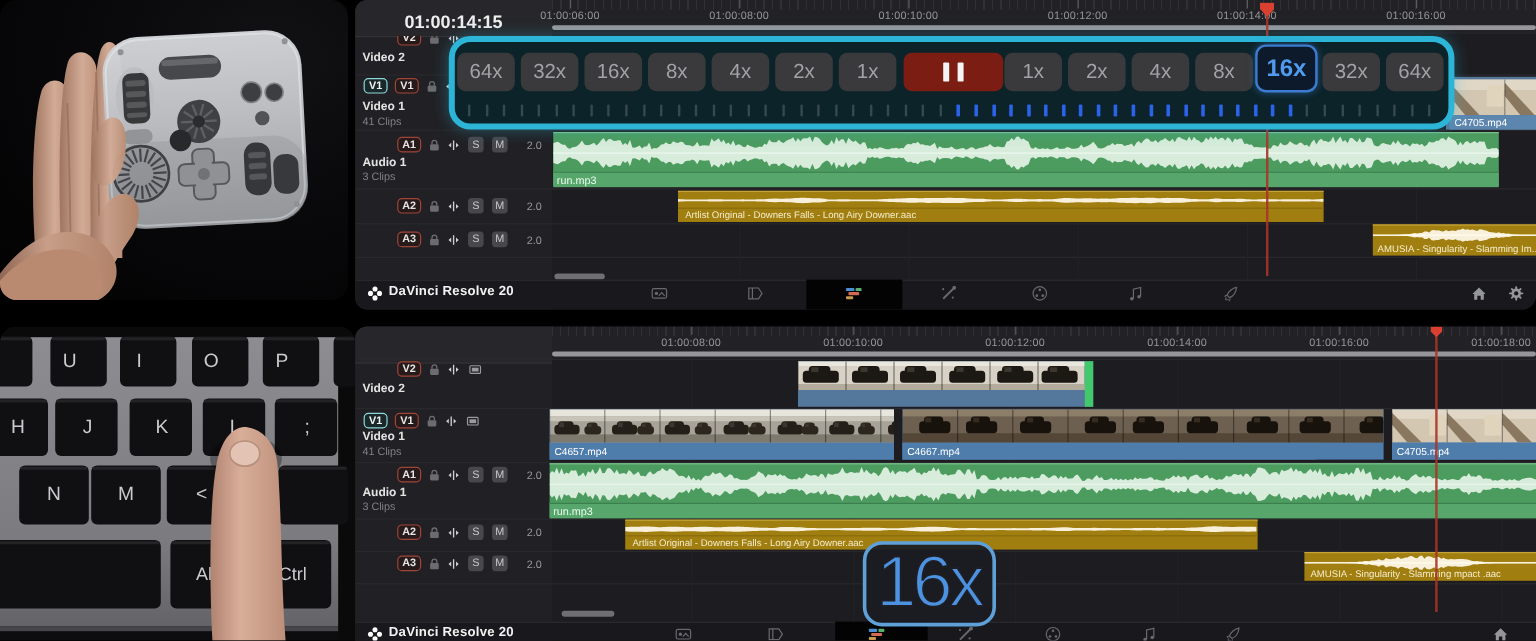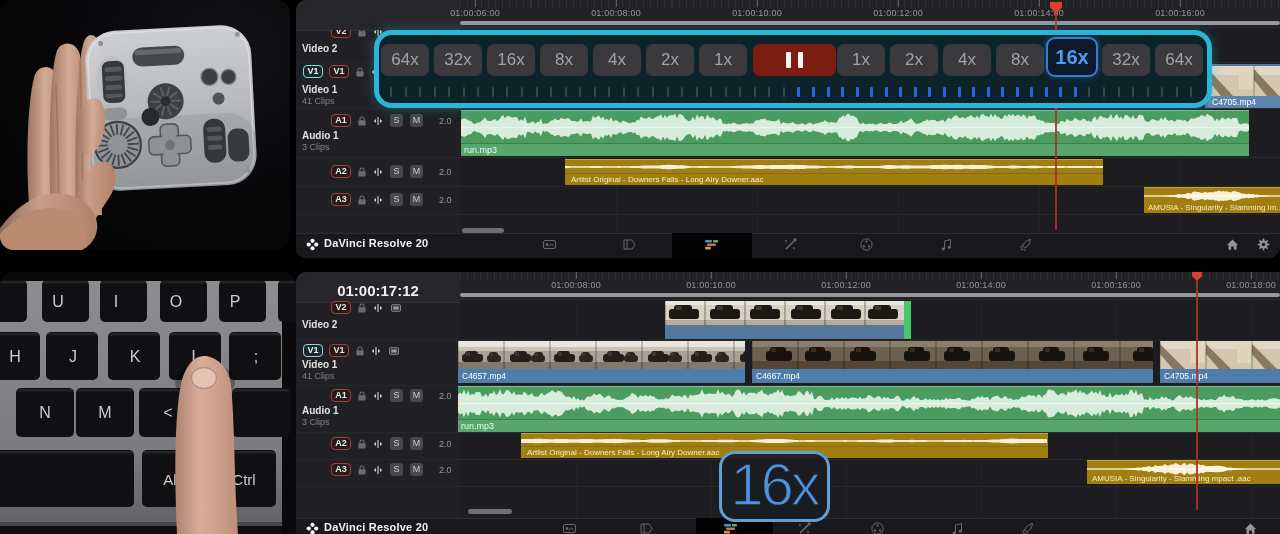--- a/index.html
+++ b/index.html
@@ -180,20 +180,21 @@
         <text x="244" y="207" font-size="15" fill="#cbcbce" font-family="Liberation Sans, sans-serif" text-anchor="middle" dominant-baseline="central">Ctrl</text>
 <ellipse cx="205" cy="110" rx="30" ry="19" fill="rgba(0,0,0,0.30)"></ellipse>
 <path d="M177 262 C174 205 175 140 181 112 C186 91 196 83 206 84 C219 86 229 97 231 113 C235 155 234 210 238 262 Z" fill="url(#fing)"></path>
 <ellipse cx="204" cy="106" rx="12.5" ry="10.5" fill="#e2c3b4" stroke="#b78f7c" stroke-width="1.4"></ellipse>
 </svg>
     </div>
     <div style="position:absolute;left:296px;top:0;width:984px;height:258px;border-radius:10px 0 12px 10px;overflow:hidden;background:#1d1d21">
       <div style="left:0;top:0;width:984px;height:258px;background:#1d1d21;border-radius:10px 0 0 10px;overflow:hidden;position:absolute;"></div>
       <div style="left:0;top:0;width:164px;height:258px;background:#212125;"></div>
       <div style="left:0;top:0;width:164px;height:31px;background:#27272b;border-bottom:1px solid #323237;"></div>
+      <div style="left:0;top:0;width:164px;height:31px;font-size:15px;font-weight:bold;color:#eeeeee;text-align:center;letter-spacing:0px;padding-top:10px;">01:00:14:15</div>
       <div style="left:164px;top:0;width:820px;height:27px;background:#222226;">
         <div style="position:absolute;left:0;top:0;width:820px;height:8px;background:repeating-linear-gradient(90deg,#3b3b41 0 1px,transparent 1px 7.05px);opacity:.55"></div>
         <div style="position:absolute;left:-19px;top:8px;width:68px;text-align:center;font-size:9px;color:#94949a;letter-spacing:0.2px">01:00:06:00</div>
         <div style="position:absolute;left:15px;top:0;width:1px;height:7px;background:#5a5a60"></div>
         <div style="position:absolute;left:122px;top:8px;width:68px;text-align:center;font-size:9px;color:#94949a;letter-spacing:0.2px">01:00:08:00</div>
         <div style="position:absolute;left:156px;top:0;width:1px;height:7px;background:#5a5a60"></div>
         <div style="position:absolute;left:263px;top:8px;width:68px;text-align:center;font-size:9px;color:#94949a;letter-spacing:0.2px">01:00:10:00</div>
         <div style="position:absolute;left:297px;top:0;width:1px;height:7px;background:#5a5a60"></div>
         <div style="position:absolute;left:404px;top:8px;width:68px;text-align:center;font-size:9px;color:#94949a;letter-spacing:0.2px">01:00:12:00</div>
         <div style="position:absolute;left:438px;top:0;width:1px;height:7px;background:#5a5a60"></div>
@@ -512,21 +513,20 @@
           <rect x="6.7" y="1.6" width="1.6" height="3" rx="0.6" fill="#95959c" transform="rotate(270 7.5 7.5)"></rect>
           <rect x="6.7" y="1.6" width="1.6" height="3" rx="0.6" fill="#95959c" transform="rotate(315 7.5 7.5)"></rect>
           <circle cx="7.5" cy="7.5" r="1.8" fill="#17171a"></circle>
         </svg>
       </div>
     </div>
     <div style="position:absolute;left:296px;top:272px;width:984px;height:262px;border-radius:10px 0 0 0;overflow:hidden;background:#1d1d21">
       <div style="left:0;top:0;width:984px;height:262px;background:#1d1d21;"></div>
       <div style="left:0;top:0;width:164px;height:262px;background:#212125;"></div>
       <div style="left:0;top:0;width:164px;height:31px;background:#27272b;border-bottom:1px solid #323237;"></div>
-      <div style="left:0;top:0;width:164px;height:31px;font-size:15px;font-weight:bold;color:#eeeeee;text-align:center;letter-spacing:0px;padding-top:10px;">01:00:17:12</div>
       <div style="left:164px;top:0;width:820px;height:27px;background:#222226;">
         <div style="position:absolute;left:0;top:0;width:820px;height:8px;background:repeating-linear-gradient(90deg,#3b3b41 0 1px,transparent 1px 6.75px);opacity:.55"></div>
         <div style="position:absolute;left:82px;top:8px;width:68px;text-align:center;font-size:9px;color:#94949a;letter-spacing:0.2px">01:00:08:00</div>
         <div style="position:absolute;left:116px;top:0;width:1px;height:7px;background:#5a5a60"></div>
         <div style="position:absolute;left:217px;top:8px;width:68px;text-align:center;font-size:9px;color:#94949a;letter-spacing:0.2px">01:00:10:00</div>
         <div style="position:absolute;left:251px;top:0;width:1px;height:7px;background:#5a5a60"></div>
         <div style="position:absolute;left:352px;top:8px;width:68px;text-align:center;font-size:9px;color:#94949a;letter-spacing:0.2px">01:00:12:00</div>
         <div style="position:absolute;left:386px;top:0;width:1px;height:7px;background:#5a5a60"></div>
         <div style="position:absolute;left:487px;top:8px;width:68px;text-align:center;font-size:9px;color:#94949a;letter-spacing:0.2px">01:00:14:00</div>
         <div style="position:absolute;left:521px;top:0;width:1px;height:7px;background:#5a5a60"></div>

